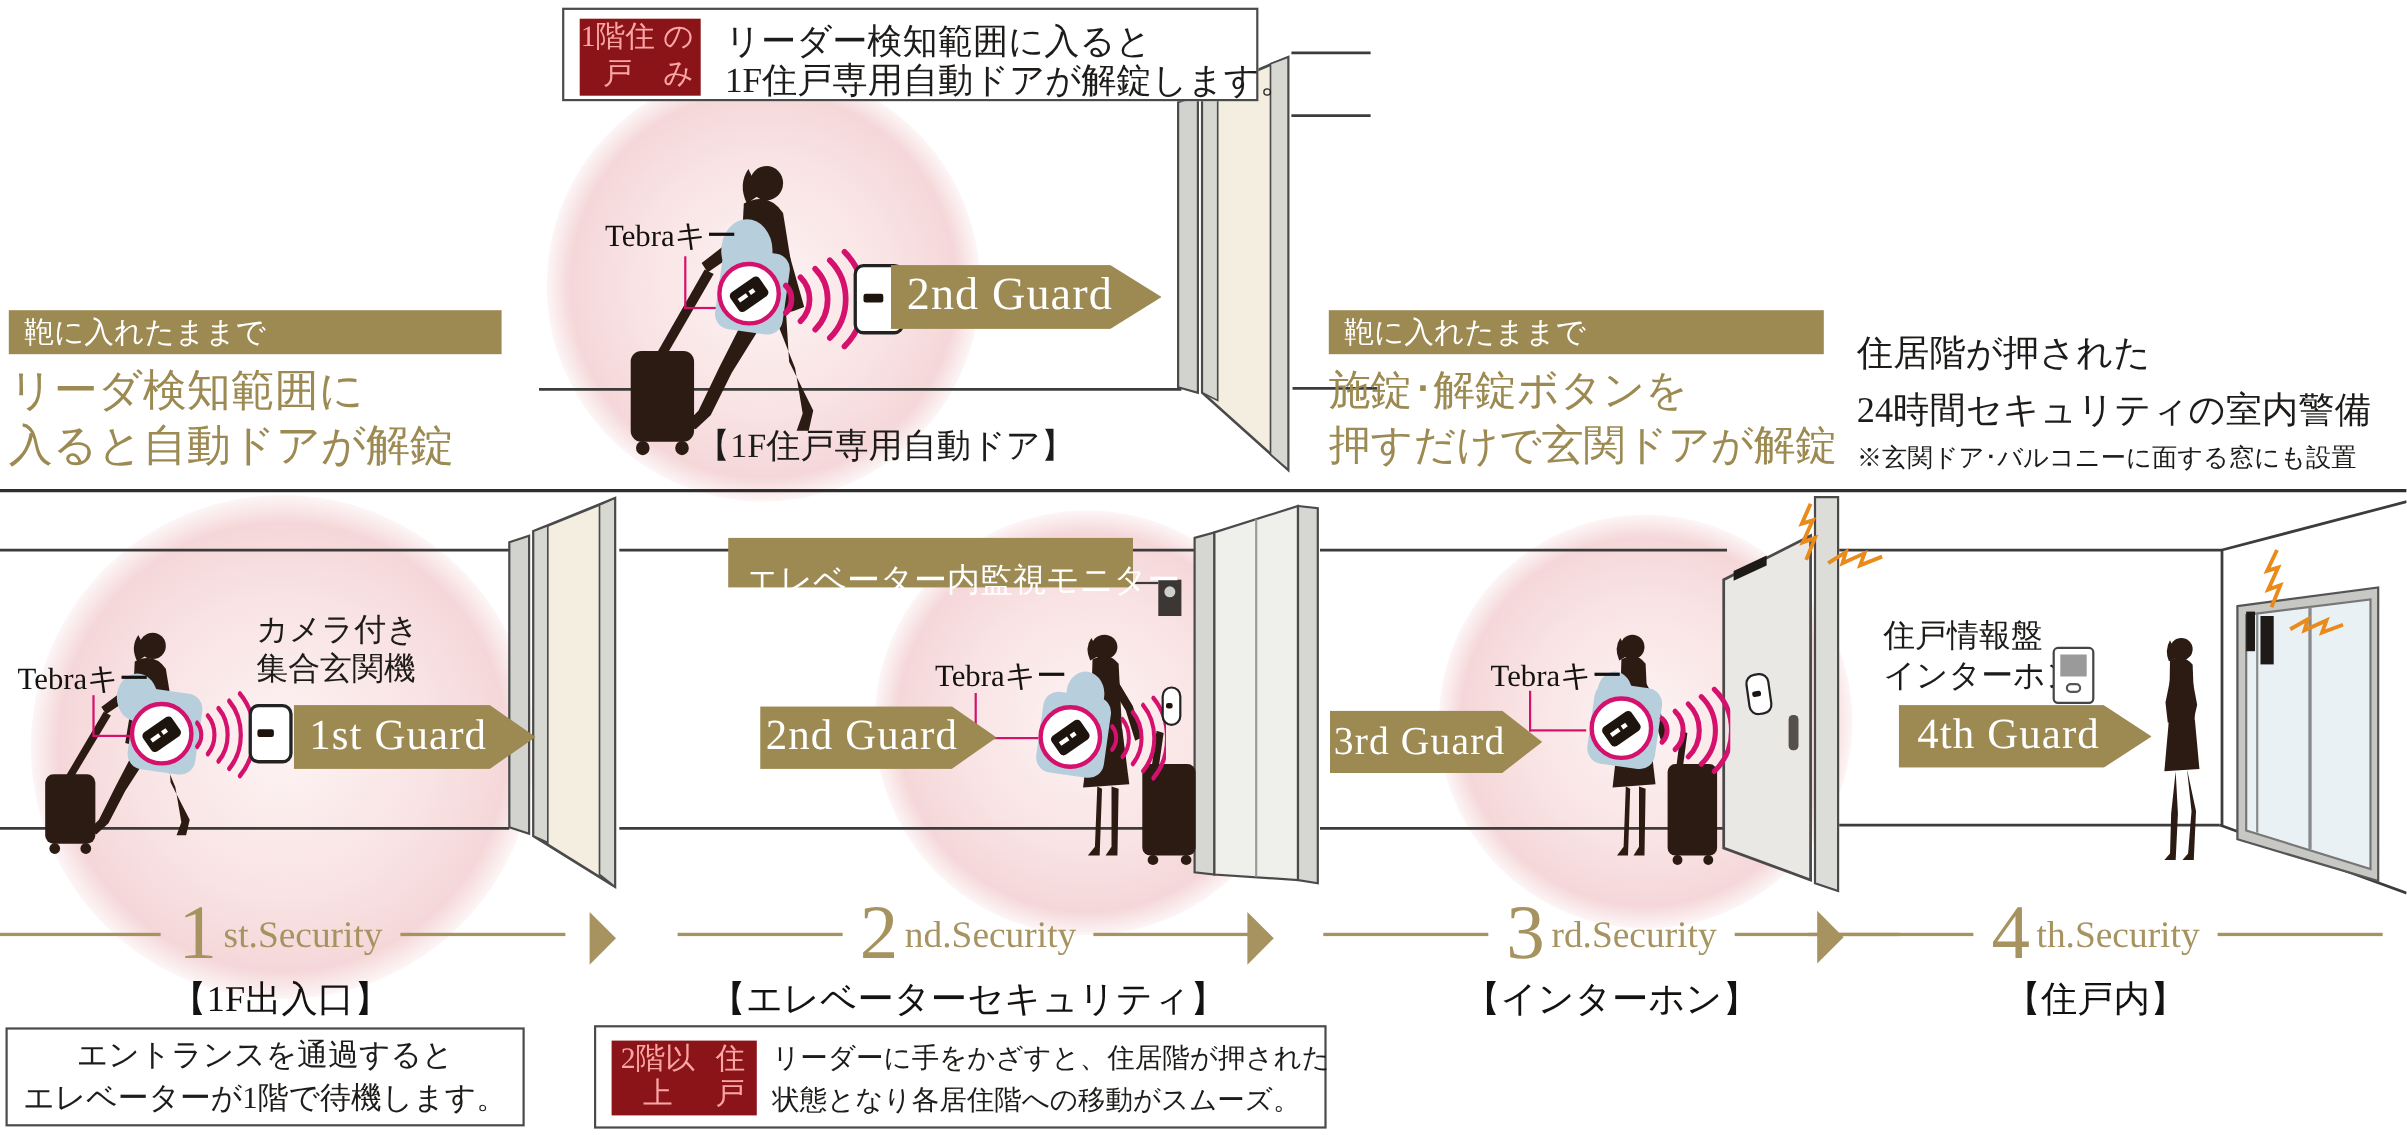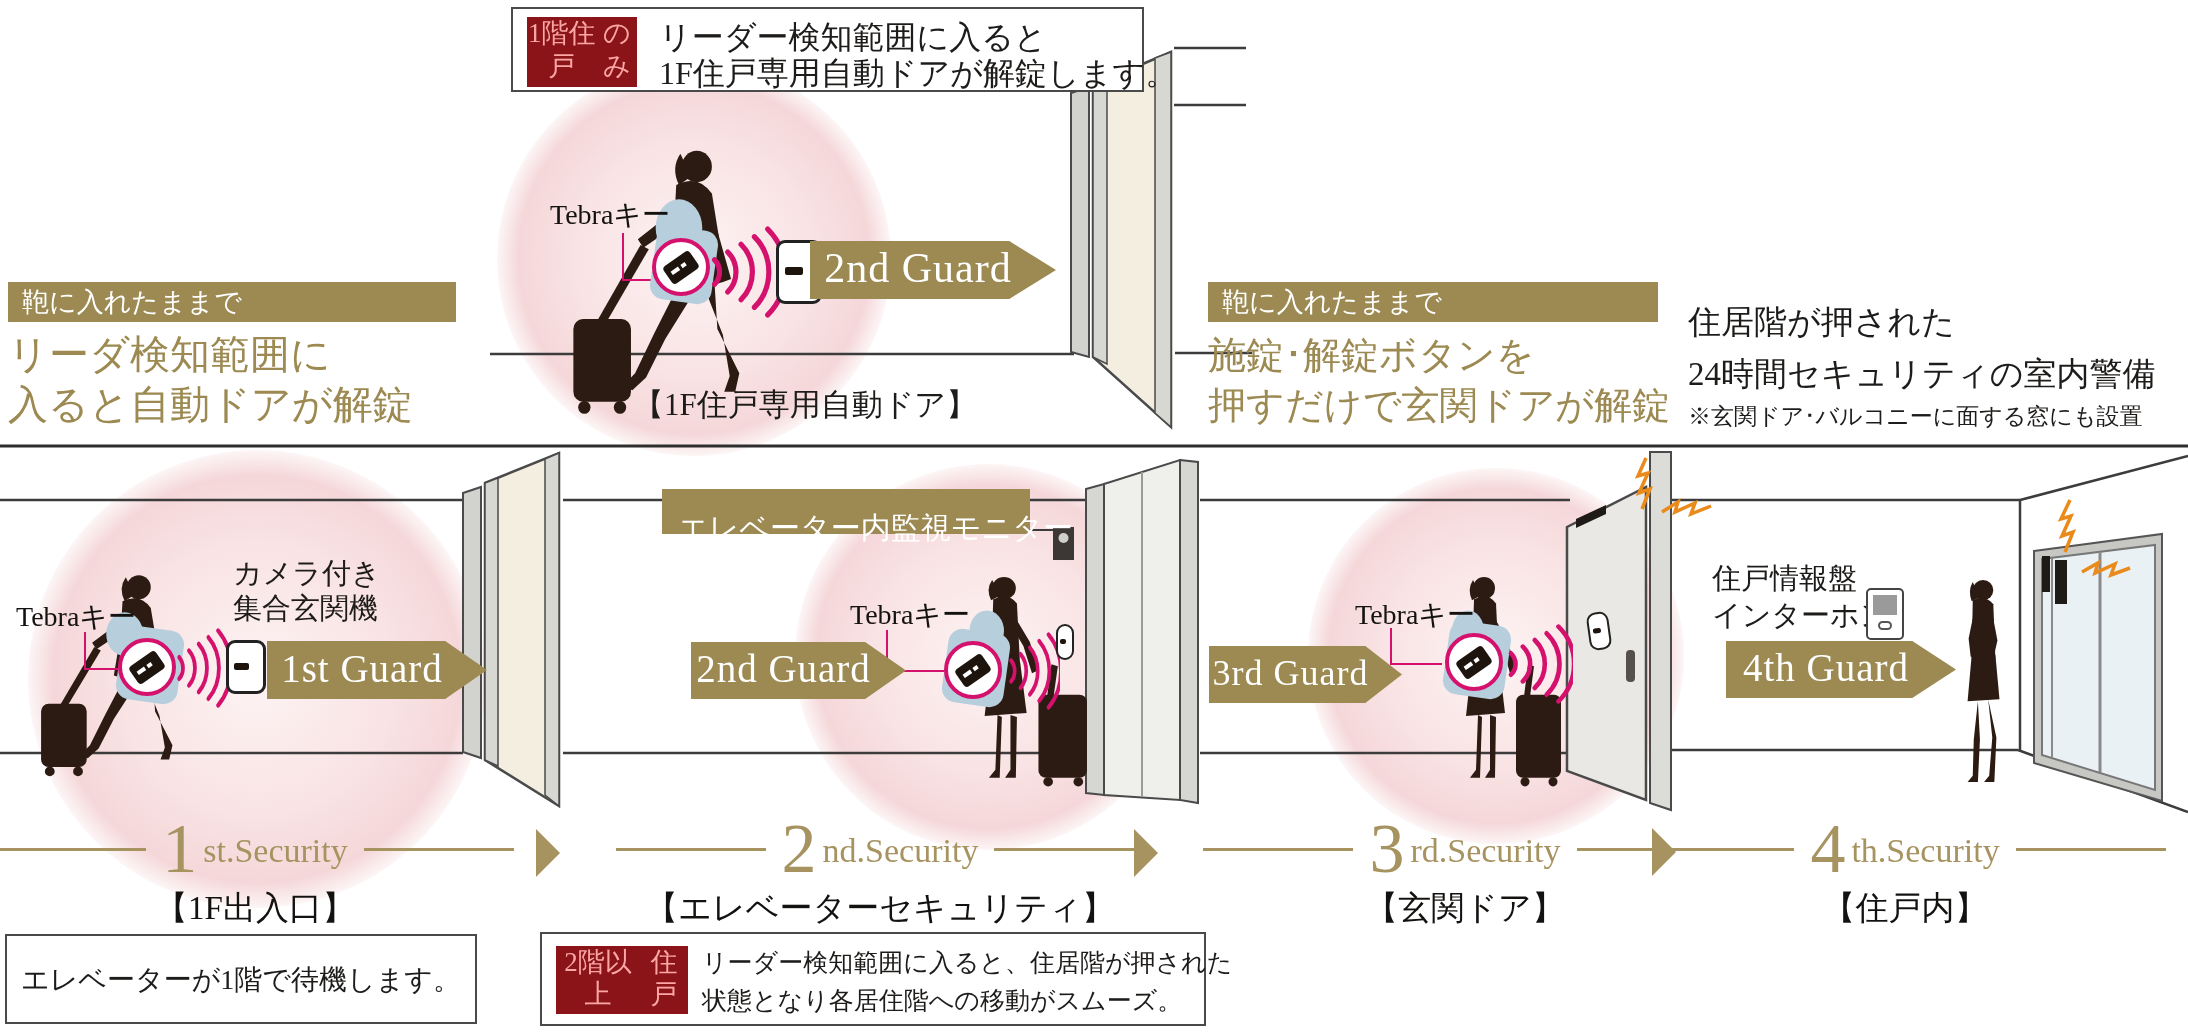--- a/index.html
+++ b/index.html
@@ -382,42 +382,43 @@
   </div>
   <div class="tri" style="left:1134px;top:829px"></div>
 
   <div class="sec-col" style="left:1180px;top:820px;width:570px">
     <div class="sec-row">
       <div class="sec-line"></div>
       <span class="sec-big">3</span>
       <span class="sec-small">rd.Security</span>
       <div class="sec-line"></div>
     </div>
-    <div class="sec-place">【玄関ドア】</div>
+    <div class="sec-place">【インターホン】</div>
   </div>
   <div class="tri" style="left:1652px;top:828px"></div>
 
   <div class="sec-col" style="left:1680px;top:820px;width:450px">
     <div class="sec-row">
       <div class="sec-line"></div>
       <span class="sec-big">4</span>
       <span class="sec-small">th.Security</span>
       <div class="sec-line"></div>
     </div>
     <div class="sec-place">【住戸内】</div>
   </div>
 
   <div class="foot-box" style="left:5px;top:934px;width:472px;height:90px;display:flex;flex-direction:column;justify-content:center;align-items:center;font-size:28px;line-height:39px">
+    <div>エントランスを通過すると</div>
     <div>エレベーターが1階で待機します。</div>
   </div>
 
   <div class="foot-box" style="left:540px;top:932px;width:666px;height:94px">
     <div class="badge" style="left:14px;top:12px;width:132px;height:68px;font-size:27px;line-height:32px">
       <span>2階以上</span>
       <span>住戸</span>
     </div>
     <div class="abs" style="left:160px;top:10px;font-size:25px;line-height:38px;white-space:nowrap">
-      <div>リーダー検知範囲に入ると、住居階が押された</div>
+      <div>リーダーに手をかざすと、住居階が押された</div>
       <div>状態となり各居住階への移動がスムーズ。</div>
     </div>
   </div>
 
 </div>
 
 </body></html>

